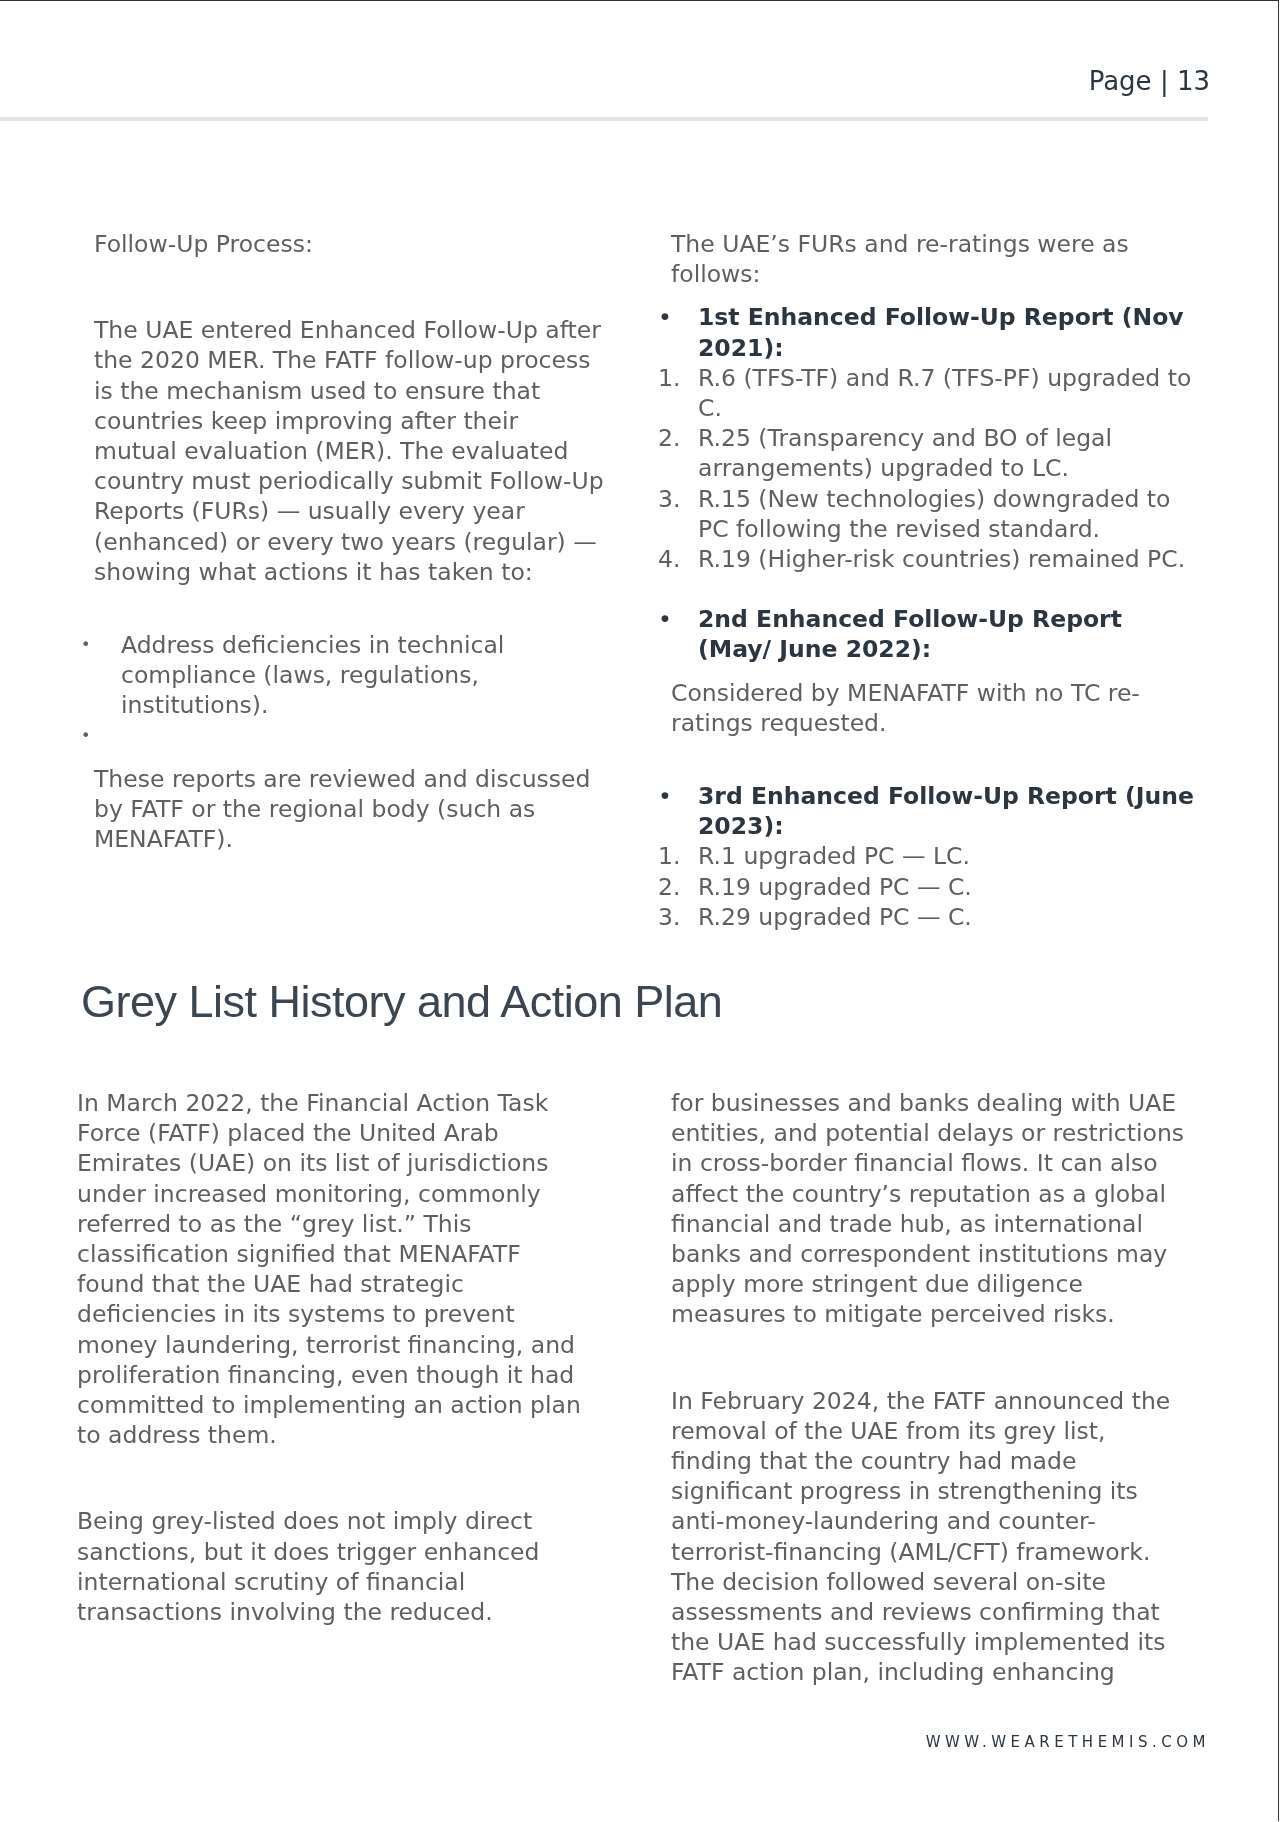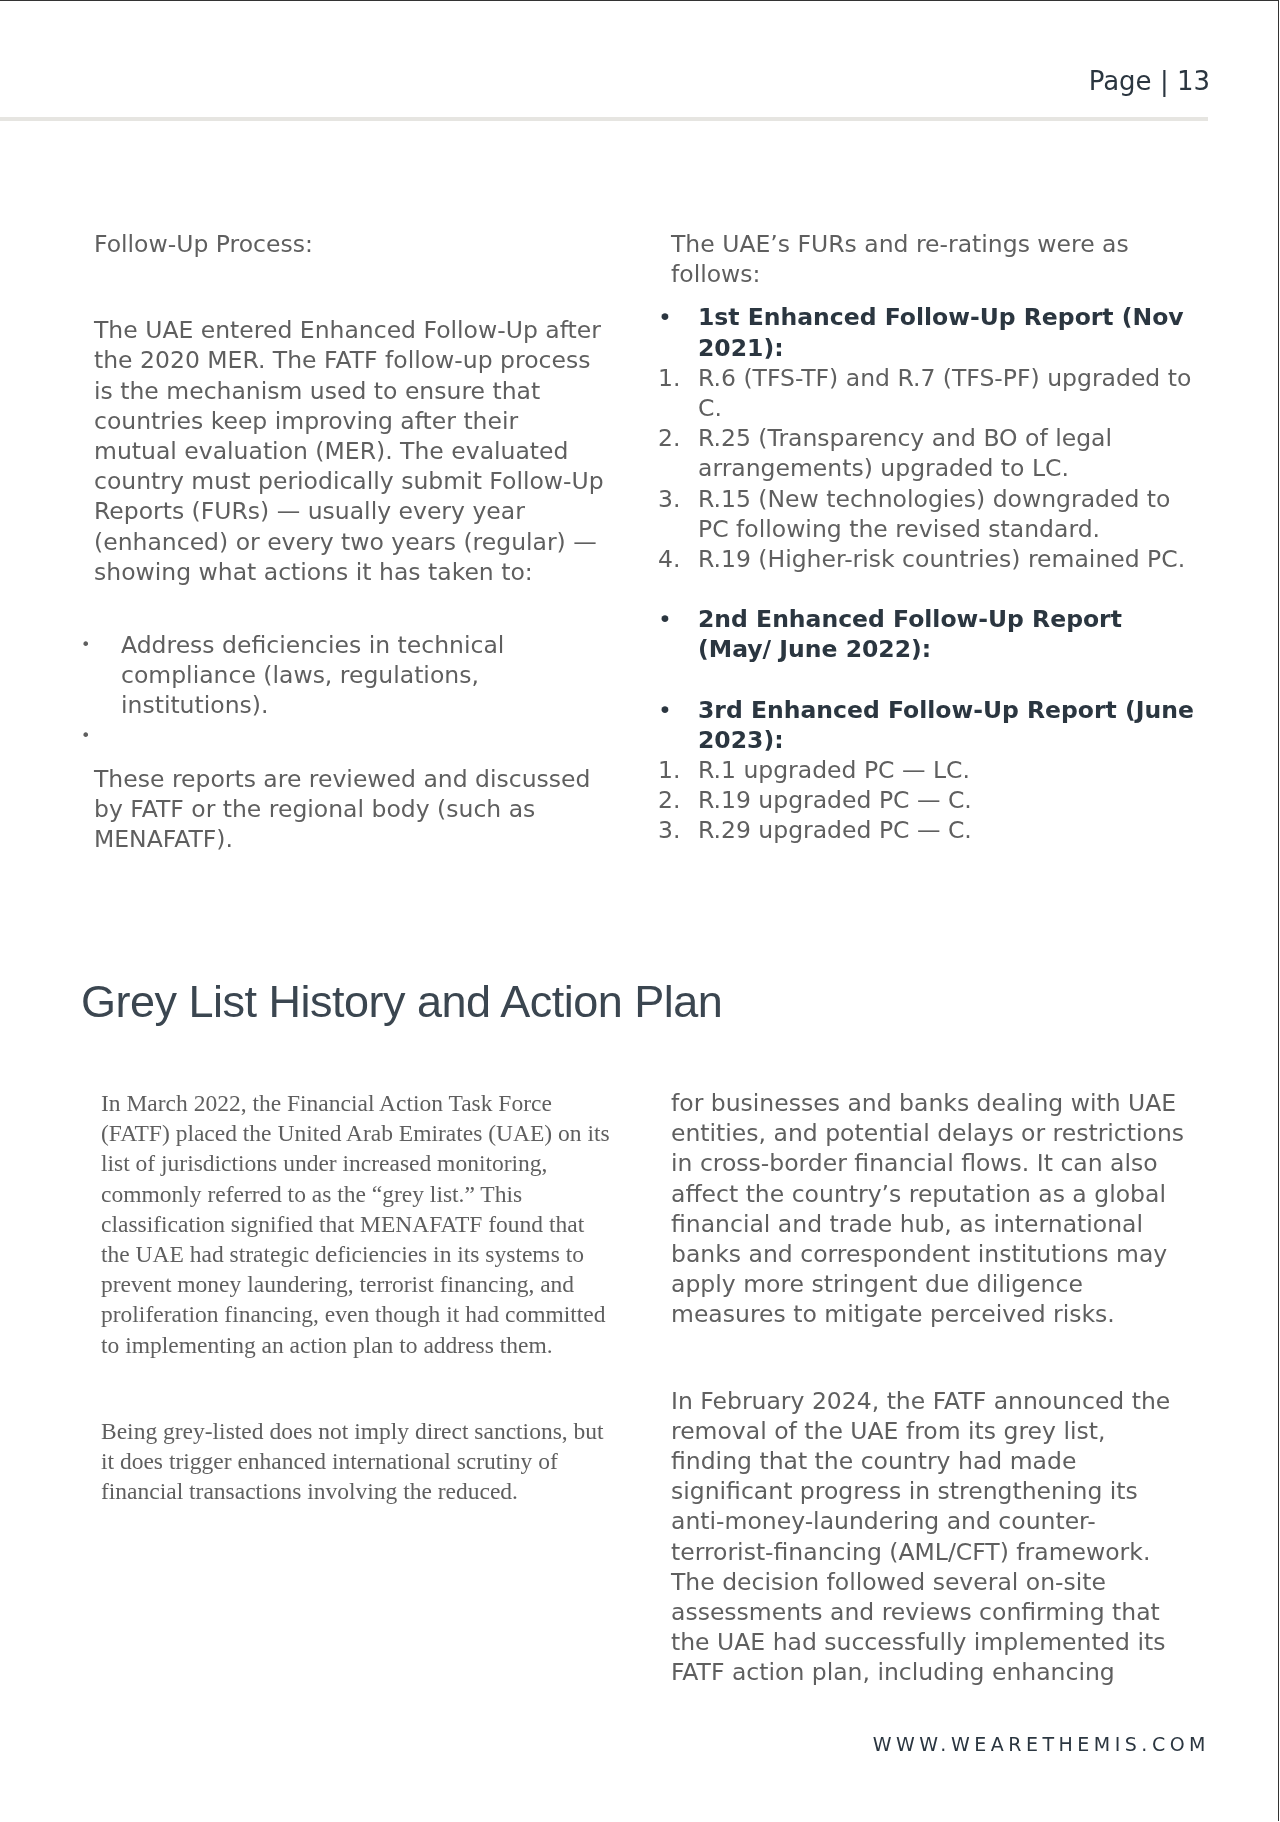--- a/index.html
+++ b/index.html
@@ -19,23 +19,23 @@
     ul.bullets, ol.nums { list-style: none; margin: 0; padding: 0; }
     .bullet-item, .num-item { position: relative; padding-left: 40px; }
     .bullet-item .marker, .num-item .marker { position: absolute; left: 0; top: 0; }
     .left-bullets .bullet-item { padding-left: 40px; }
     .left-bullets .marker { font-size: 16px; left: 0; }
     .bold-head { color: #2b3640; font-weight: bold; }
     .bold-head .marker { color: #2b3640; font-weight: normal; }
     .section-title { position: absolute; left: 81px; top: 976px; font-size: 45px;
                      font-weight: 200; color: #3b4650; letter-spacing: -0.5px;
                      font-family: Liberation Sans, sans-serif; -webkit-text-stroke: 0; }
-    .col-left-bottom { left: 88px; top: 1075px; width: 540px; font-family: Liberation Serif, serif; }
+    .col-left-bottom { left: 64px; top: 1075px; width: 540px; }
     .col-right-bottom { left: 658px; top: 1075px; width: 540px; }
-    .footer-url { position: absolute; right: 70px; top: 1733px; font-size: 19px;
+    .footer-url { position: absolute; right: 70px; top: 1733px; font-size: 15px;
                   letter-spacing: 4.5px; color: #2b3640; }
   </style>
 </head>
 <body>
 
 <div class="frame"></div>
 
 <div class="page-number">Page | 13</div>
 <div class="header-rule"></div>
 
@@ -85,20 +85,21 @@
     </li>
   </ol>
   <div class="gap"></div>
 
   <ul class="bullets">
     <li class="bullet-item bold-head">
       <span class="marker">•</span>
       <span>2nd Enhanced Follow-Up Report (May/ June 2022):</span>
     </li>
   </ul>
+  <p>Considered by MENAFATF with no TC re-ratings requested.</p>
   <div class="gap"></div>
 
   <ul class="bullets">
     <li class="bullet-item bold-head">
       <span class="marker">•</span>
       <span>3rd Enhanced Follow-Up Report (June 2023):</span>
     </li>
   </ul>
   <ol class="nums">
     <li class="num-item">

